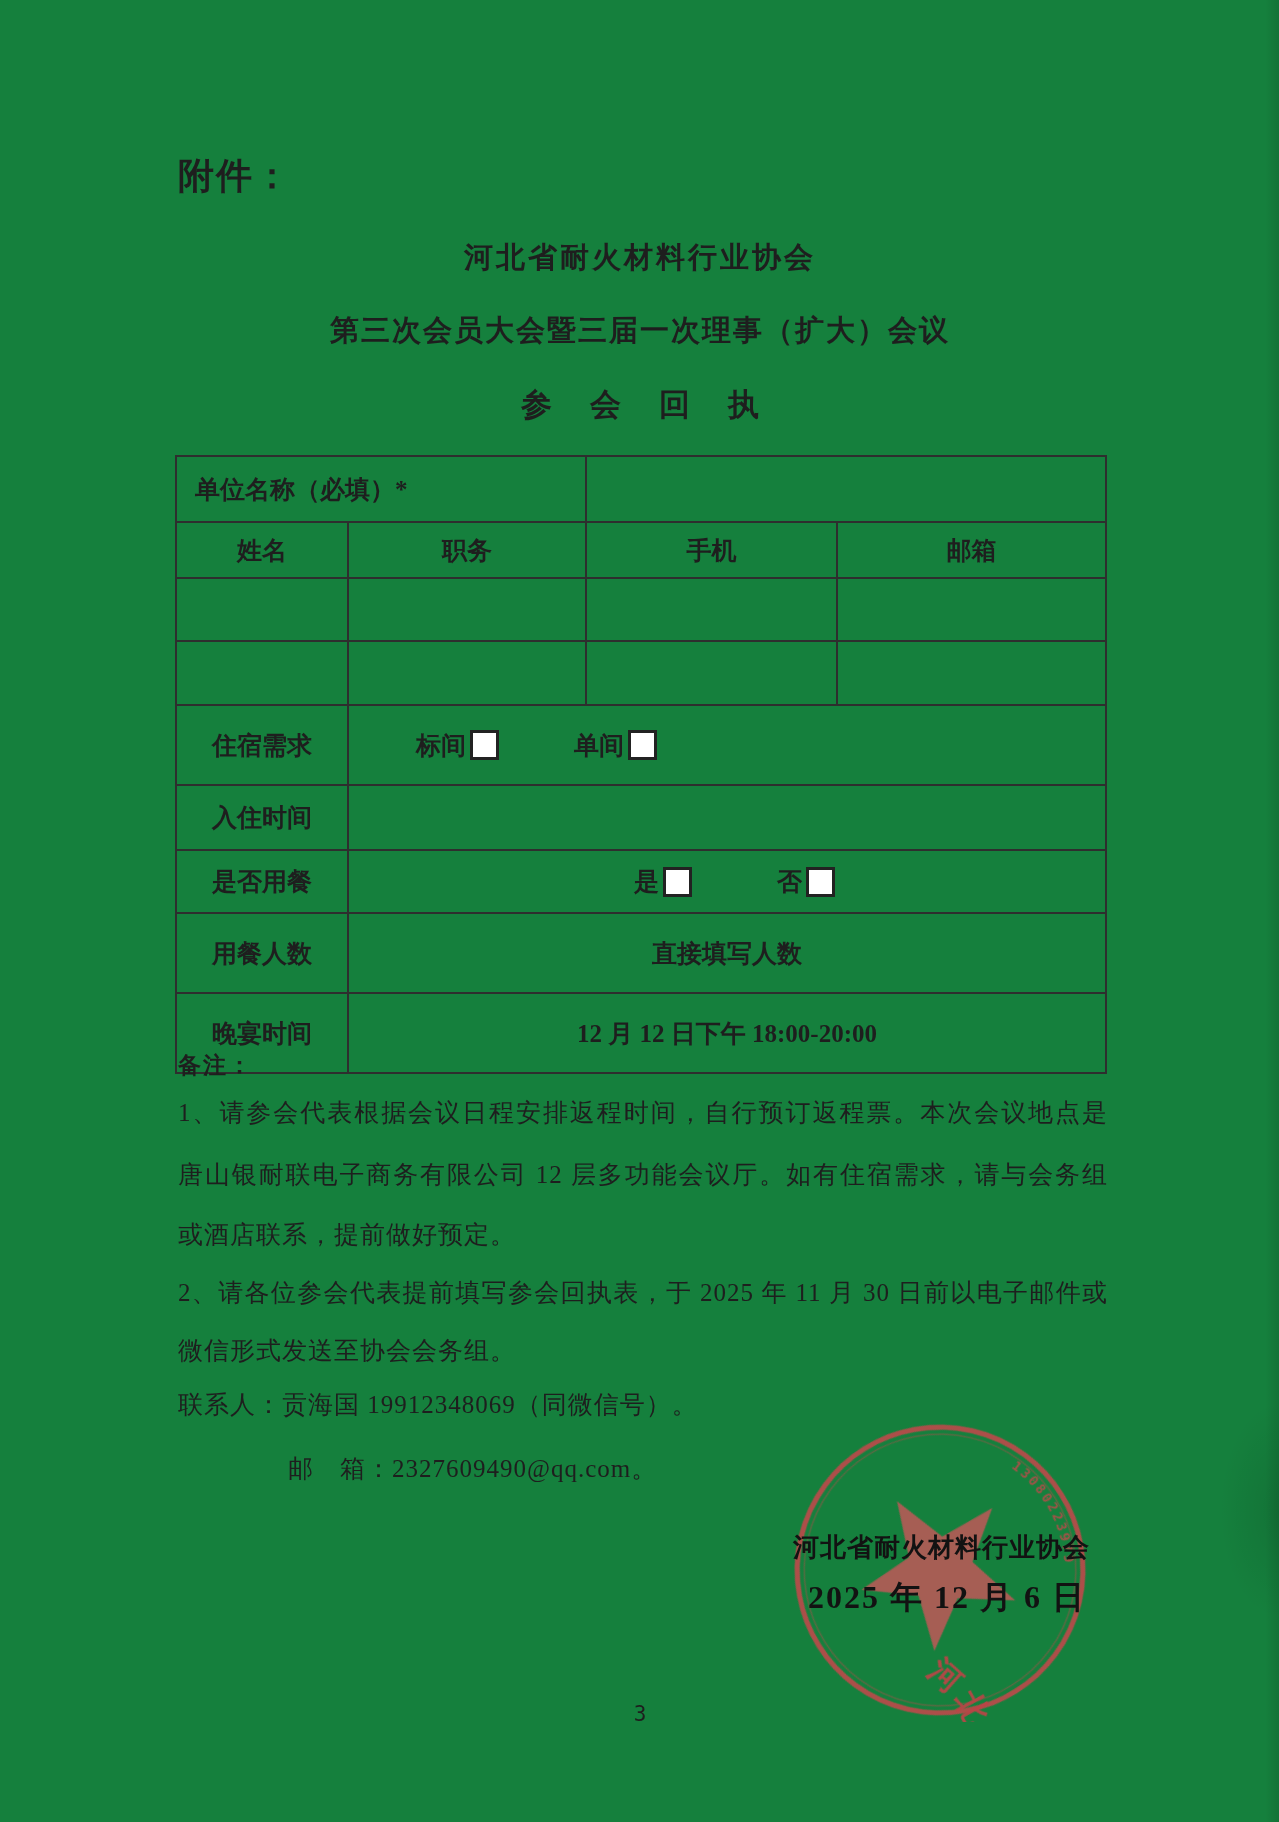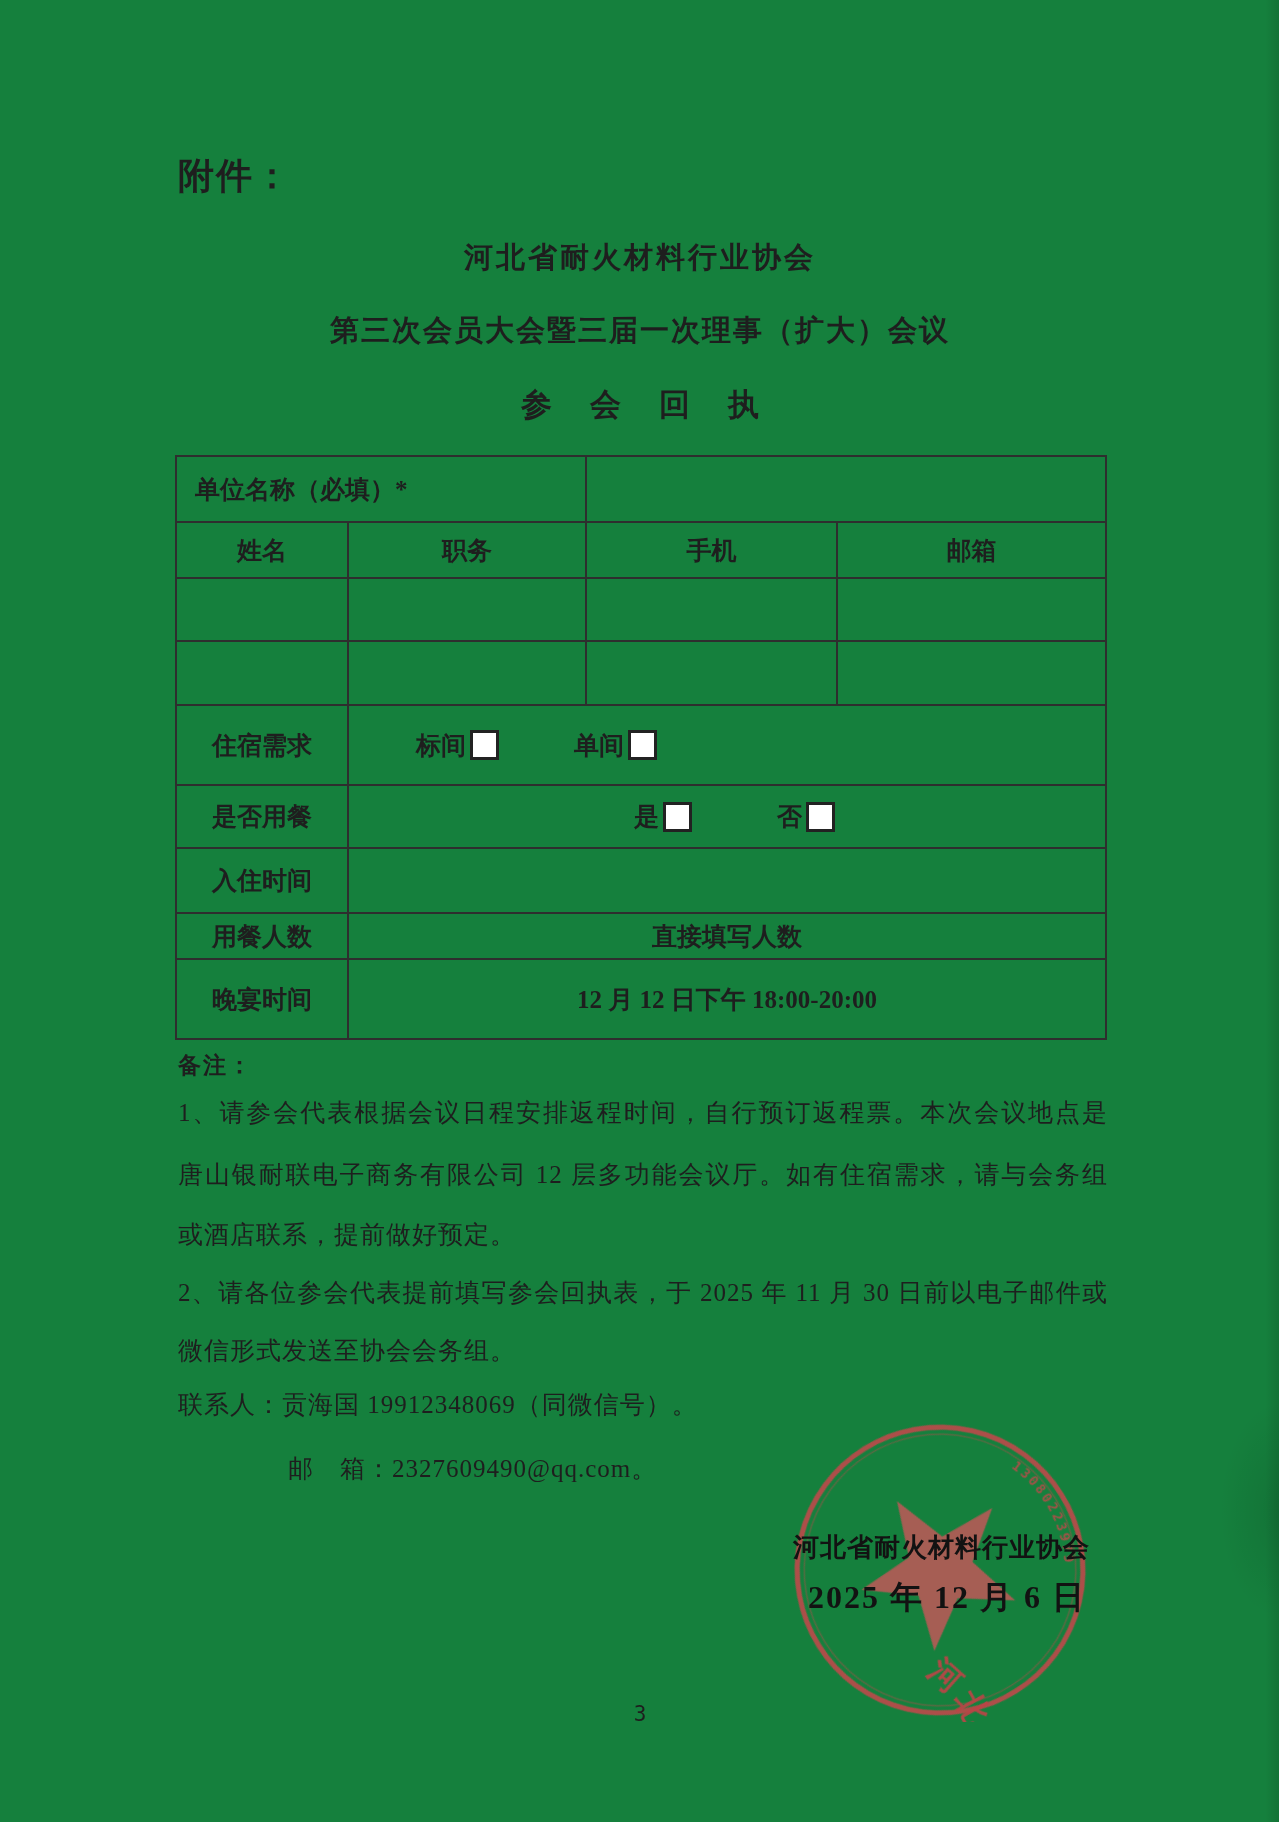--- a/index.html
+++ b/index.html
@@ -129,37 +129,37 @@
       <td colspan="3">
         <div class="opt-row" style="padding-left:67px;">
           <span>标间</span>
           <span class="cbx"></span>
           <span style="width:75px"></span>
           <span>单间</span>
           <span class="cbx"></span>
         </div>
       </td>
     </tr>
+    <tr style="height:65px">
+      <td>入住时间</td>
+      <td colspan="3"></td>
+    </tr>
     <tr style="height:63px">
       <td>是否用餐</td>
       <td colspan="3">
         <div class="opt-row" style="padding-left:285px;">
           <span>是</span>
           <span class="cbx"></span>
           <span style="width:85px"></span>
           <span>否</span>
           <span class="cbx"></span>
         </div>
       </td>
     </tr>
-    <tr style="height:65px">
-      <td>入住时间</td>
-      <td colspan="3"></td>
-    </tr>
-    <tr style="height:46px">
+    <tr style="height:80px">
       <td>用餐人数</td>
       <td colspan="3">直接填写人数</td>
     </tr>
     <tr style="height:80px">
       <td>晚宴时间</td>
       <td colspan="3">12 月 12 日下午 18:00-20:00</td>
     </tr>
   </tbody>
     </table>
 

